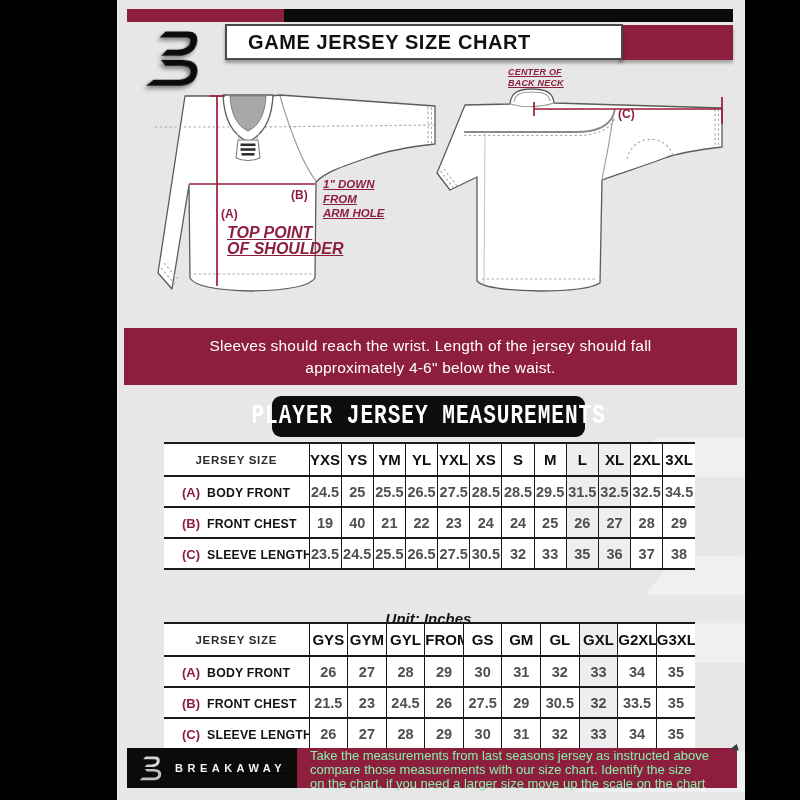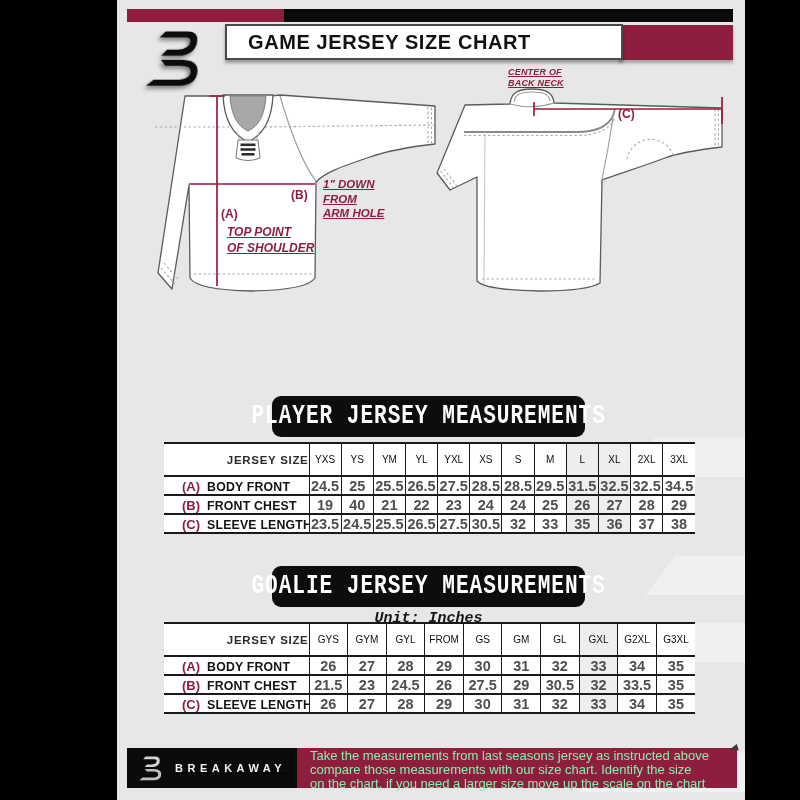--- a/index.html
+++ b/index.html
@@ -32,32 +32,32 @@
 
   
   #banner{left:7px;top:328px;width:613px;height:57px;background:var(--maroon);z-index:2;
     display:flex;align-items:center;justify-content:center;}
   #banner .t{color:#fff;font-size:15.5px;line-height:22px;font-weight:500;text-align:center;white-space:pre-line;letter-spacing:.2px;}
 
   
   .section-box{left:155px;top:396px;width:313px;height:41px;background:#0d0d0d;border-radius:9px;
     display:flex;align-items:center;justify-content:center;z-index:2;font-family:Liberation Mono, monospace;}
   .section-box .t{color:#fff;font-size:22px;font-weight:700;letter-spacing:1px;transform:scale(.96,1.22);white-space:nowrap;}
-  .unit{width:313px;left:155px;text-align:center;font-size:15px;font-weight:700;font-style:italic;color:#161616;z-index:2;font-family:Liberation Mono, monospace;}
+  .unit{width:313px;left:155px;text-align:center;font-size:15px;font-weight:700;font-style:italic;color:#161616;z-index:2;}
 
   
   table{border-collapse:collapse;table-layout:fixed;background:transparent;z-index:2;position:absolute;}
   th,td{border-left:1.6px solid #1a1a1a;background:#fff;text-align:center;padding:0;overflow:hidden;}
-  th:first-child,td:first-child{border-left:none;text-align:right;}
+  th:first-child,td:first-child{border-left:none;}
   tr{border-bottom:2.2px solid #1a1a1a;}
   thead tr{border-bottom:2.4px solid #1a1a1a;}
   table{border-top:2.4px solid #1a1a1a;}
-  thead th{height:31px;font-size:10px;font-weight:400;color:#0f0f0f;}
+  thead th{height:31px;font-size:15px;font-weight:700;color:#0f0f0f;}
   thead th.corner{font-size:11.5px;font-weight:600;letter-spacing:.7px;color:#2b2b2b;}
-  tbody tr{height:19px;}
+  tbody tr{height:31px;}
   tbody td{font-size:14.5px;font-weight:600;color:#4f4f4f;}
   td.rowlabel{text-align:left;padding-left:18px;white-space:nowrap;}
   td.rowlabel .k{color:var(--maroon);font-weight:700;font-size:13px;margin-right:7px;}
   td.rowlabel .l{color:#121212;font-weight:700;font-size:12.3px;letter-spacing:.2px;}
   #player-table td:nth-child(10),#player-table td:nth-child(11),
   #player-table th:nth-child(10),#player-table th:nth-child(11){background:#eceef0;}
   #goalie-table td:nth-child(9),#goalie-table th:nth-child(9){background:#eceef0;}
 
   
   #footer-black{left:10px;top:748px;width:170px;height:40px;background:#0b0b0b;display:flex;align-items:center;justify-content:center;gap:9px;z-index:2;text-decoration:underline;}
@@ -119,30 +119,34 @@
       <path class="seam" d="M186,38 C182,65 178,85 175,99"></path>
       <path d="M58,52 L57,205" stroke="#c3c3c3" stroke-width="1" fill="none"></path>
       <path d="M200,79 A24,24 0 0 1 247,78" fill="none" stroke="#b0b0b0" stroke-width="1.2" stroke-dasharray="2.5 2.5"></path>
       <path class="seam-d" d="M55,199 L170,199"></path>
       <path class="seam-d" d="M288,29 L288,66 M291.5,29 L291.5,66"></path>
       <path class="seam-d" d="M13.5,91 L26.5,108 M17,89 L30,106"></path>
       <path class="mline" d="M107,29 L295,29 M107,22 L107,36 M295,17 L295,44"></path>
     </svg>
 
     <div class="abs mkey" style="left:104px;top:207px">(A)</div>
-    <div class="abs note" style="left:110px;top:225px;font-size:12px;line-height:15.5px">TOP POINT
+    <div class="abs note" style="left:110px;top:225px;font-size:16px;line-height:15.5px">TOP POINT
 OF SHOULDER</div>
     <div class="abs mkey" style="left:174px;top:188px">(B)</div>
     <div class="abs note" style="left:206px;top:177px;font-size:11.5px;line-height:14.5px">1" DOWN
 FROM
 ARM HOLE</div>
     <div class="abs mkey" style="left:501px;top:107px">(C)</div>
     <div class="abs note" style="left:391px;top:67px;font-size:9px;line-height:10.5px;letter-spacing:.2px">CENTER OF
 BACK NECK</div>
 
+    <div id="banner" class="abs">
+      <div class="t">Sleeves should reach the wrist. Length of the jersey should fall
+approximately 4-6" below the waist.</div>
+    </div>
 
     <div class="abs section-box" style="top:396px">
       <div class="t">PLAYER JERSEY MEASUREMENTS</div>
     </div>
     <div class="abs unit" style="top:441px">Unit: Inches</div>
     <table id="player-table" class="abs" style="left:47px;top:442px;width:531px">
         <colgroup>
           <col style="width: 145px;">
           <col>
           <col>
@@ -216,23 +220,20 @@
             <td>32</td>
             <td>33</td>
             <td>35</td>
             <td>36</td>
             <td>37</td>
             <td>38</td>
           </tr>
         </tbody>
       </table>
 
-    <div class="abs section-box" style="top:566px">
-      <div class="t">GOALIE JERSEY MEASUREMENTS</div>
-    </div>
     <div class="abs unit" style="top:610px">Unit: Inches</div>
     <table id="goalie-table" class="abs" style="left:47px;top:622px;width:531px">
         <colgroup>
           <col style="width: 145px;">
           <col>
           <col>
           <col>
           <col>
           <col>
           <col>

